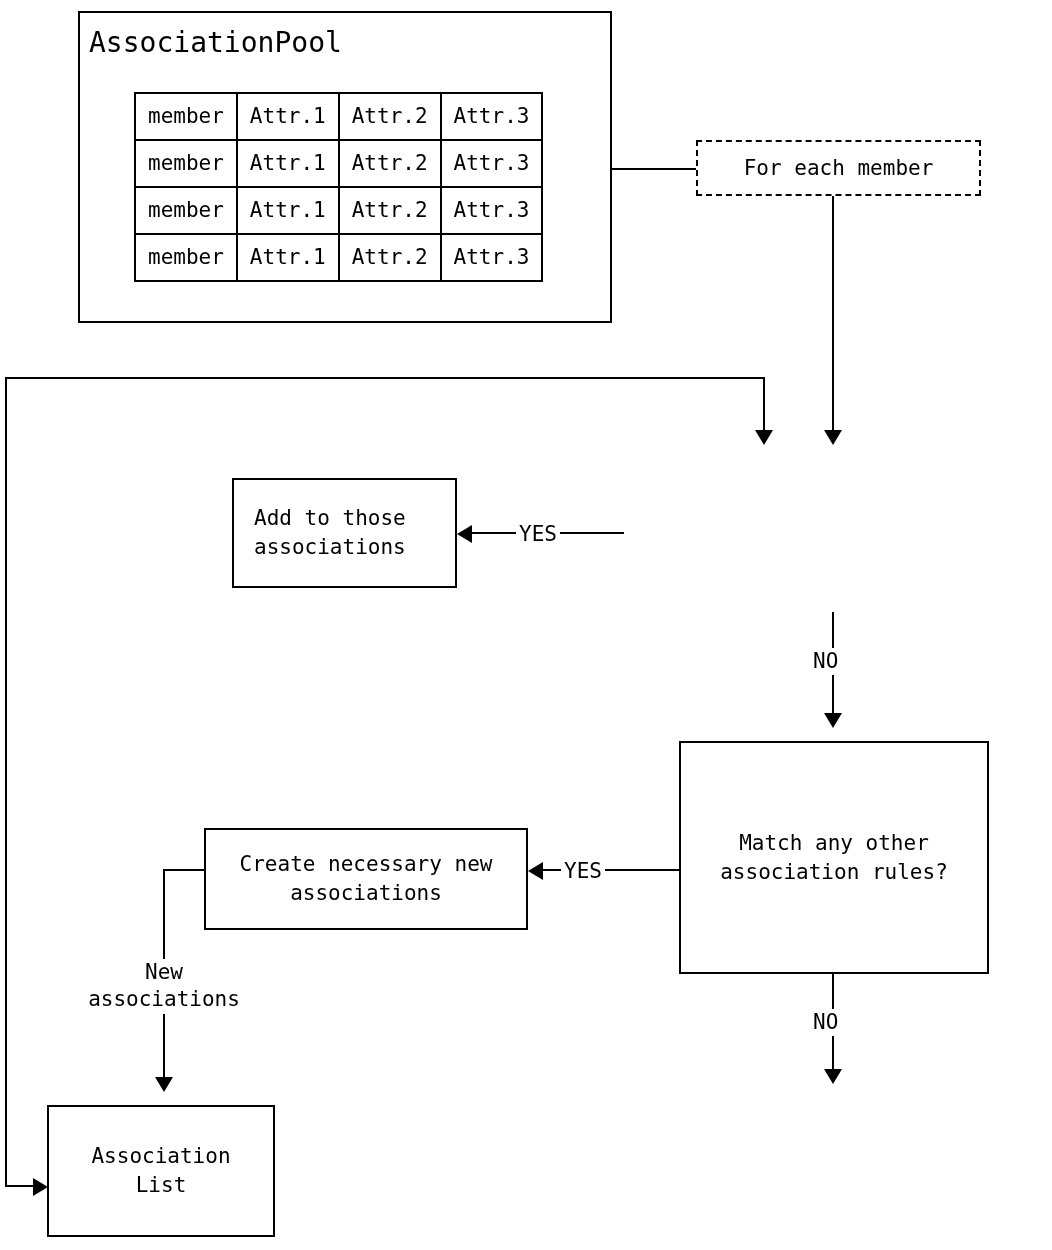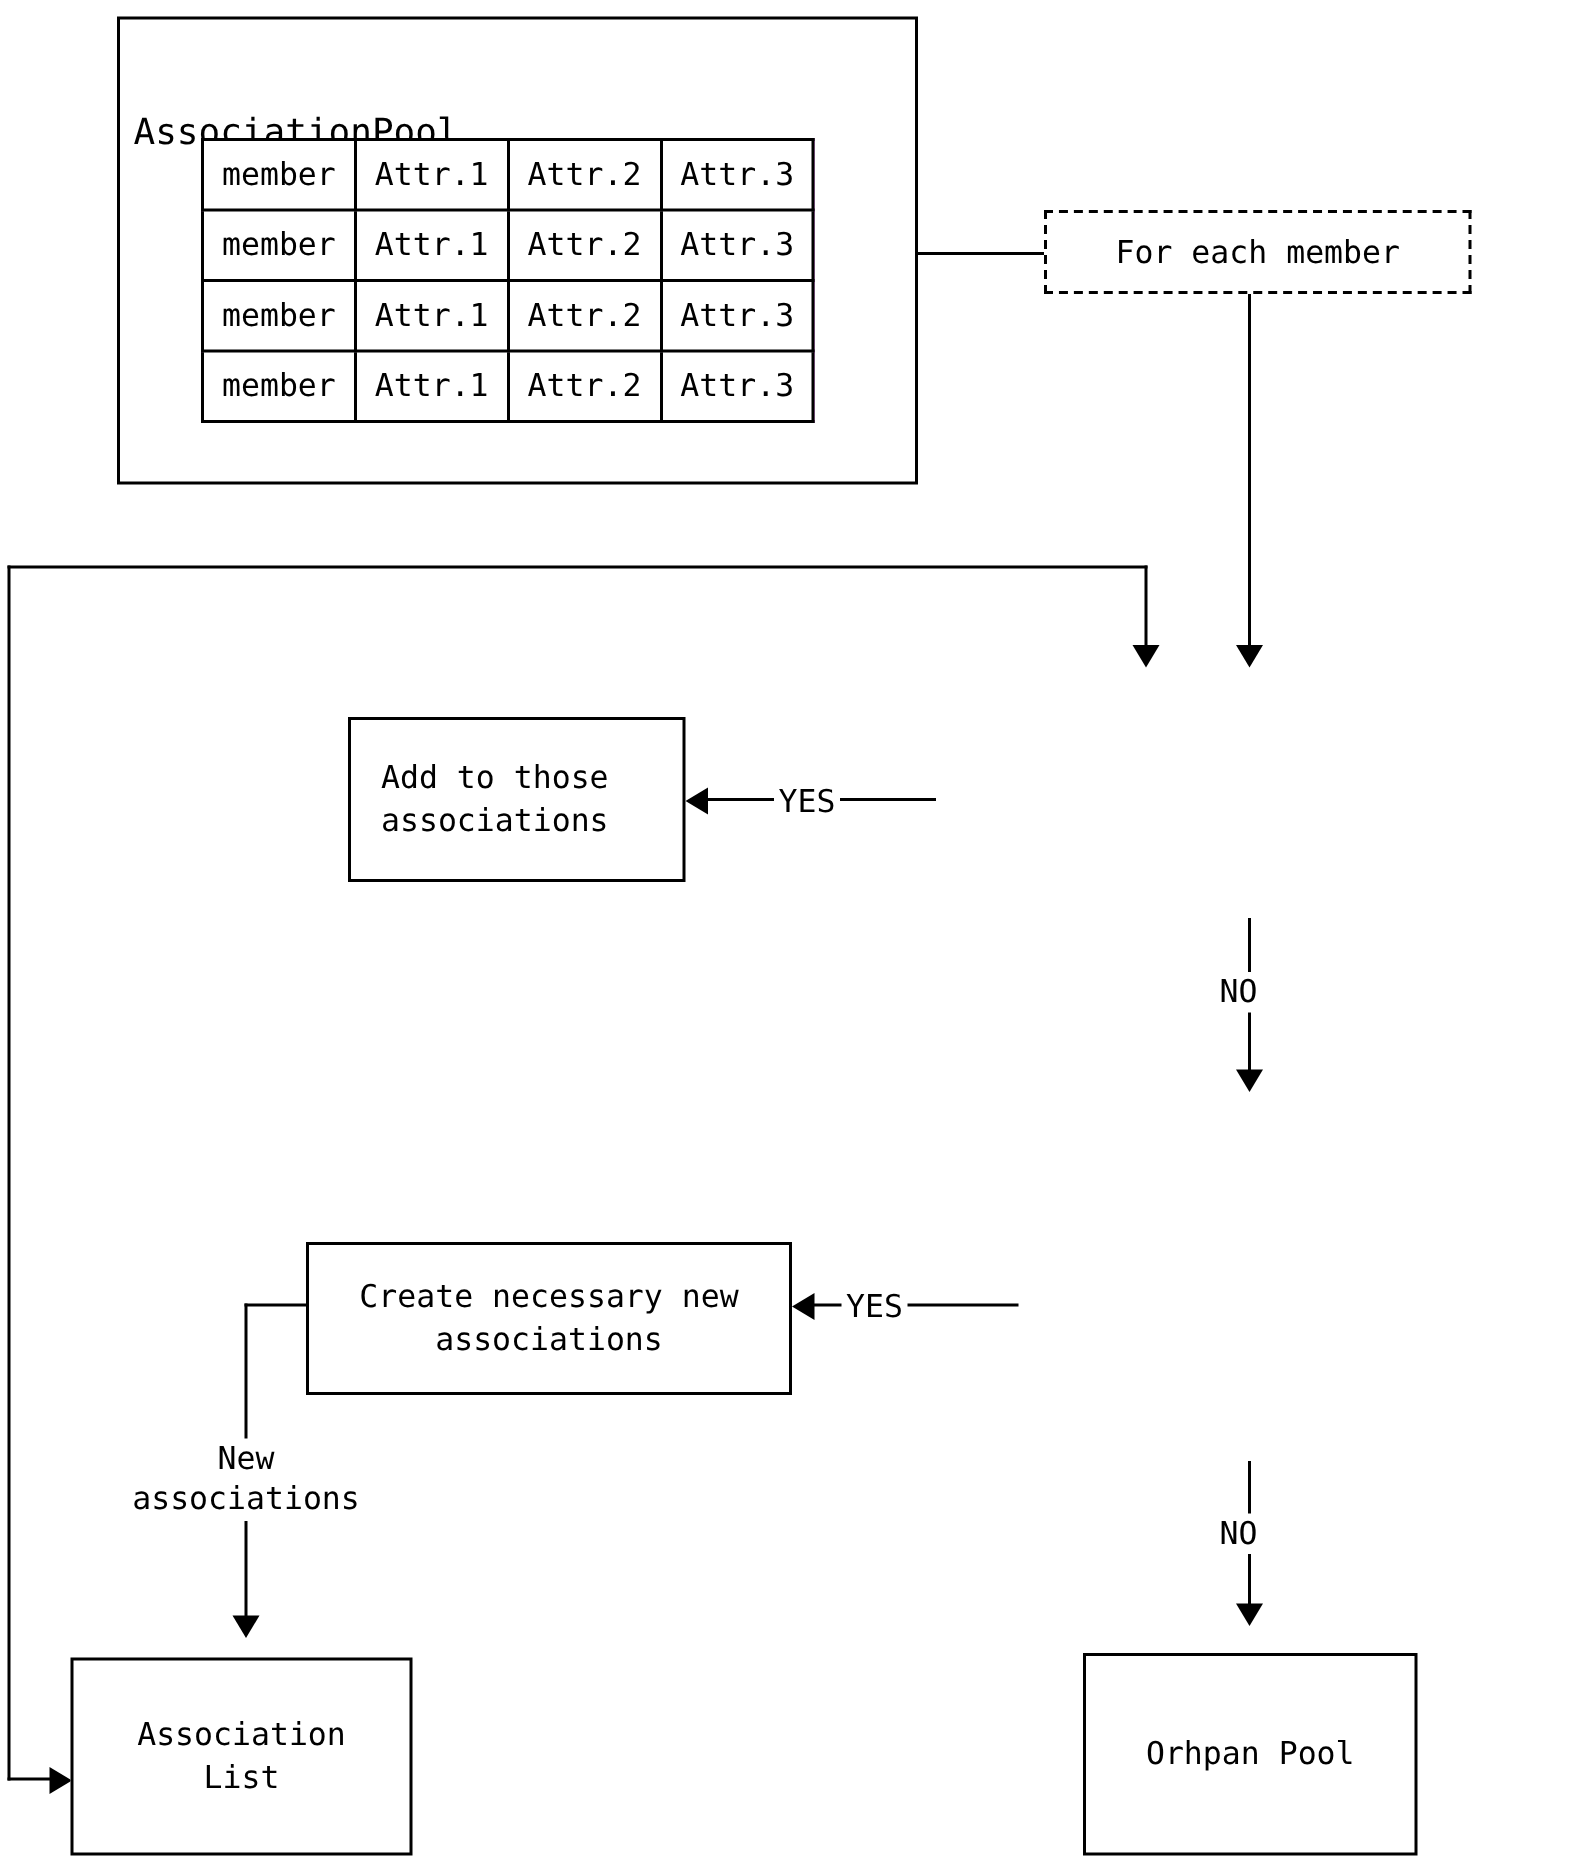--- a/index.html
+++ b/index.html
@@ -28,23 +28,22 @@
     font-size: 21px;
     line-height: 1.38;
     white-space: pre-line;
     z-index: 3;
   }
   .box.dashed {
     border: 2.5px dashed #000000;
   }
   .pool-title {
     position: absolute;
-    font-size: 24px;
+    font-size: 28px;
     z-index: 4;
-    margin-top: 48px;
   }
   .tbl {
     position: absolute;
     border-collapse: collapse;
     background: #a21caf;
     z-index: 4;
   }
   .tbl td {
     border: 2px solid #000000;
     font-family: "DejaVu Sans Mono", "Liberation Mono", monospace;
@@ -154,20 +153,24 @@
 
   <div class="box text-left" style="left:232px; top:478px; width:225px; height:110px;">
     <span>Add to those
 associations</span>
   </div>
 
   <div class="ln v" style="left:832px; top:612px; height:106px;"></div>
   <div class="arrow down" style="left:824px; top:713px;"></div>
   <div class="edge-label" style="left:810px; top:648px;">NO</div>
 
+  <div class="box" style="left:679px; top:741px; width:310px; height:233px;">
+    <span>Match any other
+association rules?</span>
+  </div>
 
   <div class="ln h" style="left:541px; top:869px; width:138px;"></div>
   <div class="arrow left" style="left:528px; top:862px;"></div>
   <div class="edge-label" style="left:561px; top:858px;">YES</div>
 
   <div class="box" style="left:204px; top:793px; width:324px; height:102px;margin-top:35px;">
     <span>Create necessary new
 associations</span>
   </div>
 
@@ -179,17 +182,14 @@
 
   <div class="box" style="left:47px; top:1105px; width:228px; height:132px;">
     <span>Association
 List</span>
   </div>
 
   <div class="ln v" style="left:832px; top:974px; height:100px;"></div>
   <div class="arrow down" style="left:824px; top:1069px;"></div>
   <div class="edge-label" style="left:810px; top:1009px;">NO</div>
 
-  <div class="box" style="left:722px; top:1102px; width:223px; height:135px;">
-    <span>Orhpan Pool</span>
-  </div>
 
 </div>
 
 </body></html>

